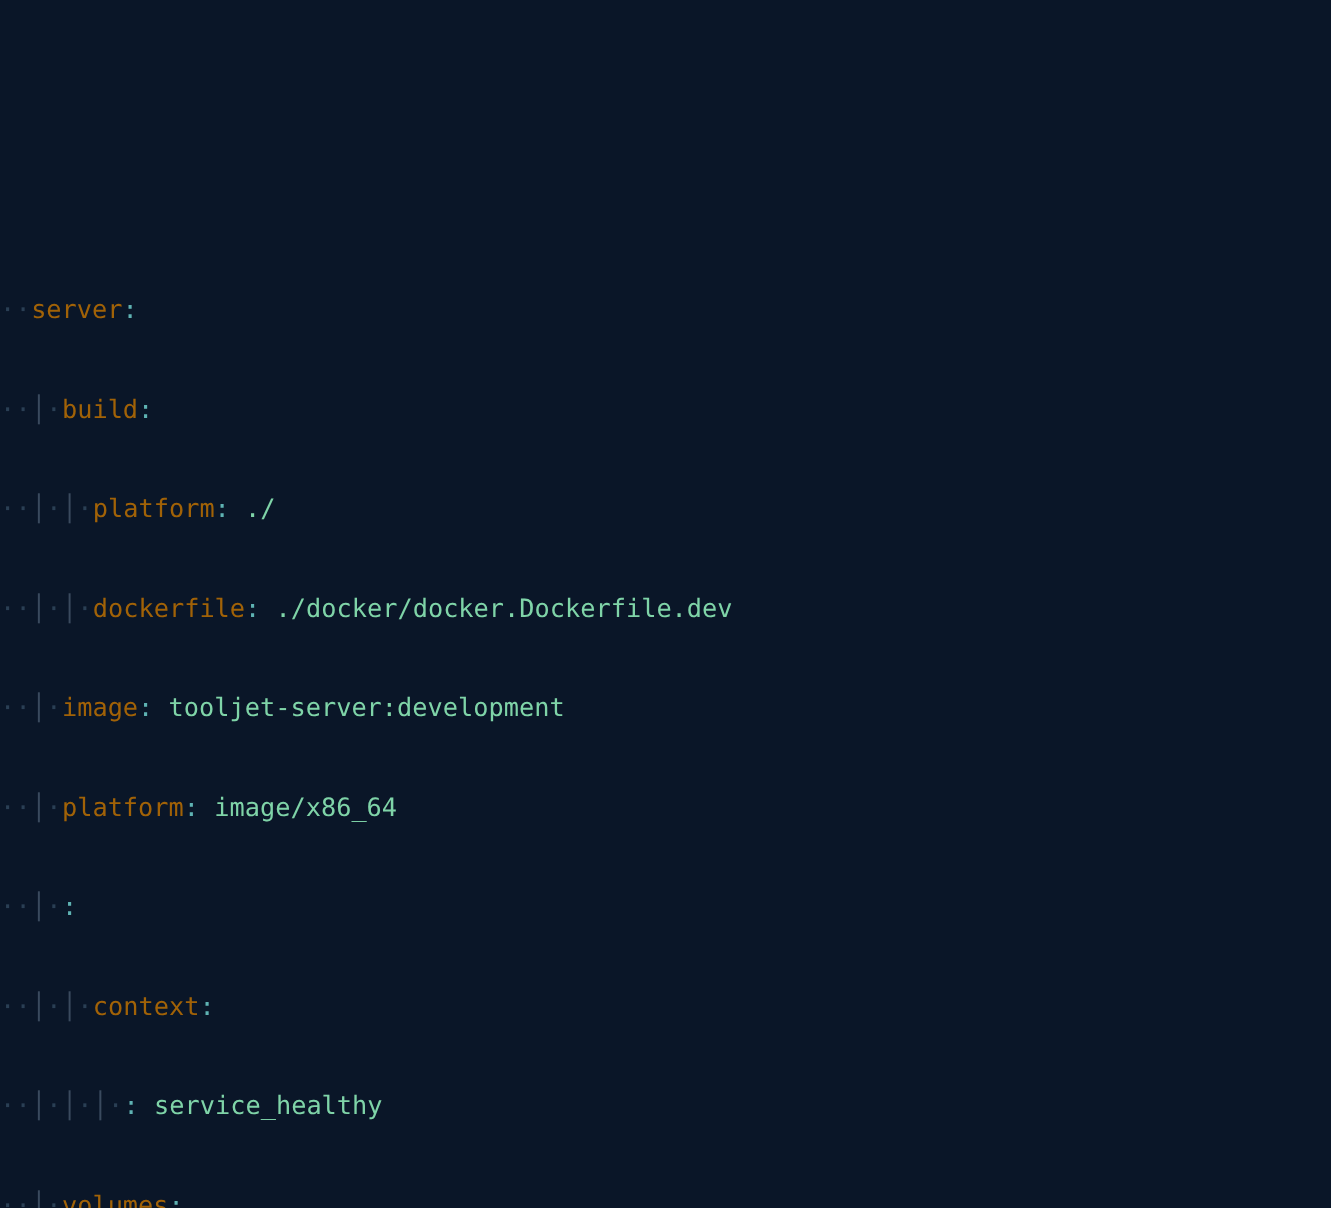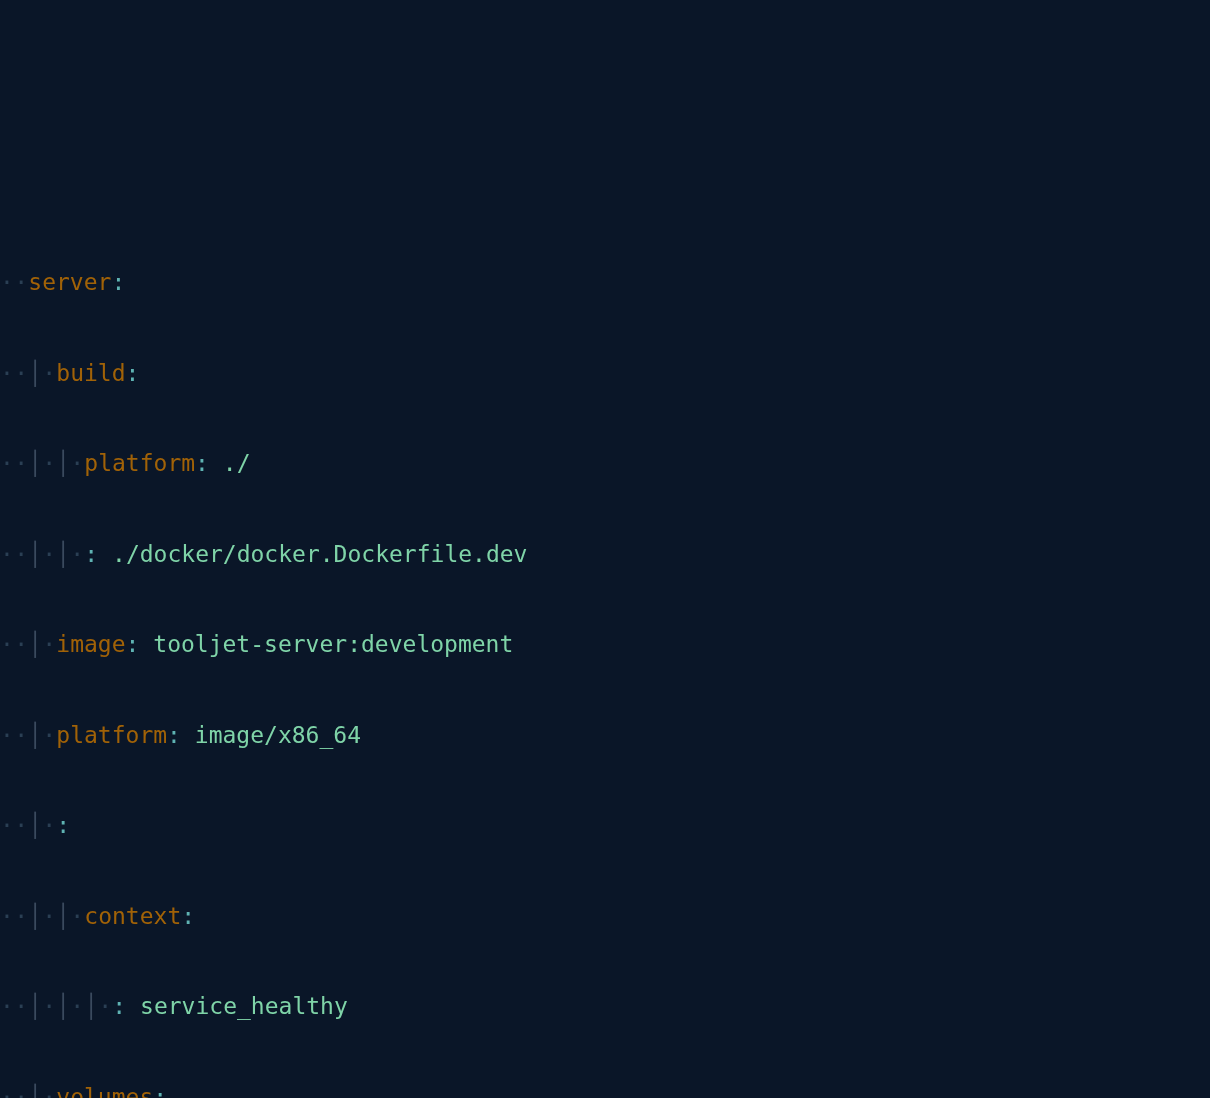--- a/index.html
+++ b/index.html
@@ -45,21 +45,21 @@
   </style>
 </head>
 <body>
 
 
 
 <div class="editor">
 <div class="line"><span class="indent-dots">··</span><span class="key">server</span><span class="colon">:</span></div>
 <div class="line"><span class="indent-dots">··</span><span class="guide">│</span><span class="indent-dots">·</span><span class="key">build</span><span class="colon">:</span></div>
 <div class="line"><span class="indent-dots">··</span><span class="guide">│</span><span class="indent-dots">·</span><span class="guide">│</span><span class="indent-dots">·</span><span class="key">platform</span><span class="colon">:</span><span> </span><span class="string">./</span></div>
-<div class="line"><span class="indent-dots">··</span><span class="guide">│</span><span class="indent-dots">·</span><span class="guide">│</span><span class="indent-dots">·</span><span class="colon">:</span><span> </span><span class="string">./docker/docker.Dockerfile.dev</span></div>
+<div class="line"><span class="indent-dots">··</span><span class="guide">│</span><span class="indent-dots">·</span><span class="guide">│</span><span class="indent-dots">·</span><span class="key">dockerfile</span><span class="colon">:</span><span> </span><span class="string">./docker/docker.Dockerfile.dev</span></div>
 <div class="line"><span class="indent-dots">··</span><span class="guide">│</span><span class="indent-dots">·</span><span class="key">image</span><span class="colon">:</span><span> </span><span class="string">tooljet-server:development</span></div>
 <div class="line"><span class="indent-dots">··</span><span class="guide">│</span><span class="indent-dots">·</span><span class="key">platform</span><span class="colon">:</span><span> </span><span class="string">image/x86_64</span></div>
 <div class="line"><span class="indent-dots">··</span><span class="guide">│</span><span class="indent-dots">·</span><span class="colon">:</span></div>
 <div class="line"><span class="indent-dots">··</span><span class="guide">│</span><span class="indent-dots">·</span><span class="guide">│</span><span class="indent-dots">·</span><span class="key">context</span><span class="colon">:</span></div>
 <div class="line"><span class="indent-dots">··</span><span class="guide">│</span><span class="indent-dots">·</span><span class="guide">│</span><span class="indent-dots">·</span><span class="guide">│</span><span class="indent-dots">·</span><span class="colon">:</span><span> </span><span class="string">service_healthy</span></div>
 <div class="line"><span class="indent-dots">··</span><span class="guide">│</span><span class="indent-dots">·</span><span class="key">volumes</span><span class="colon">:</span></div>
 
 
 
 

